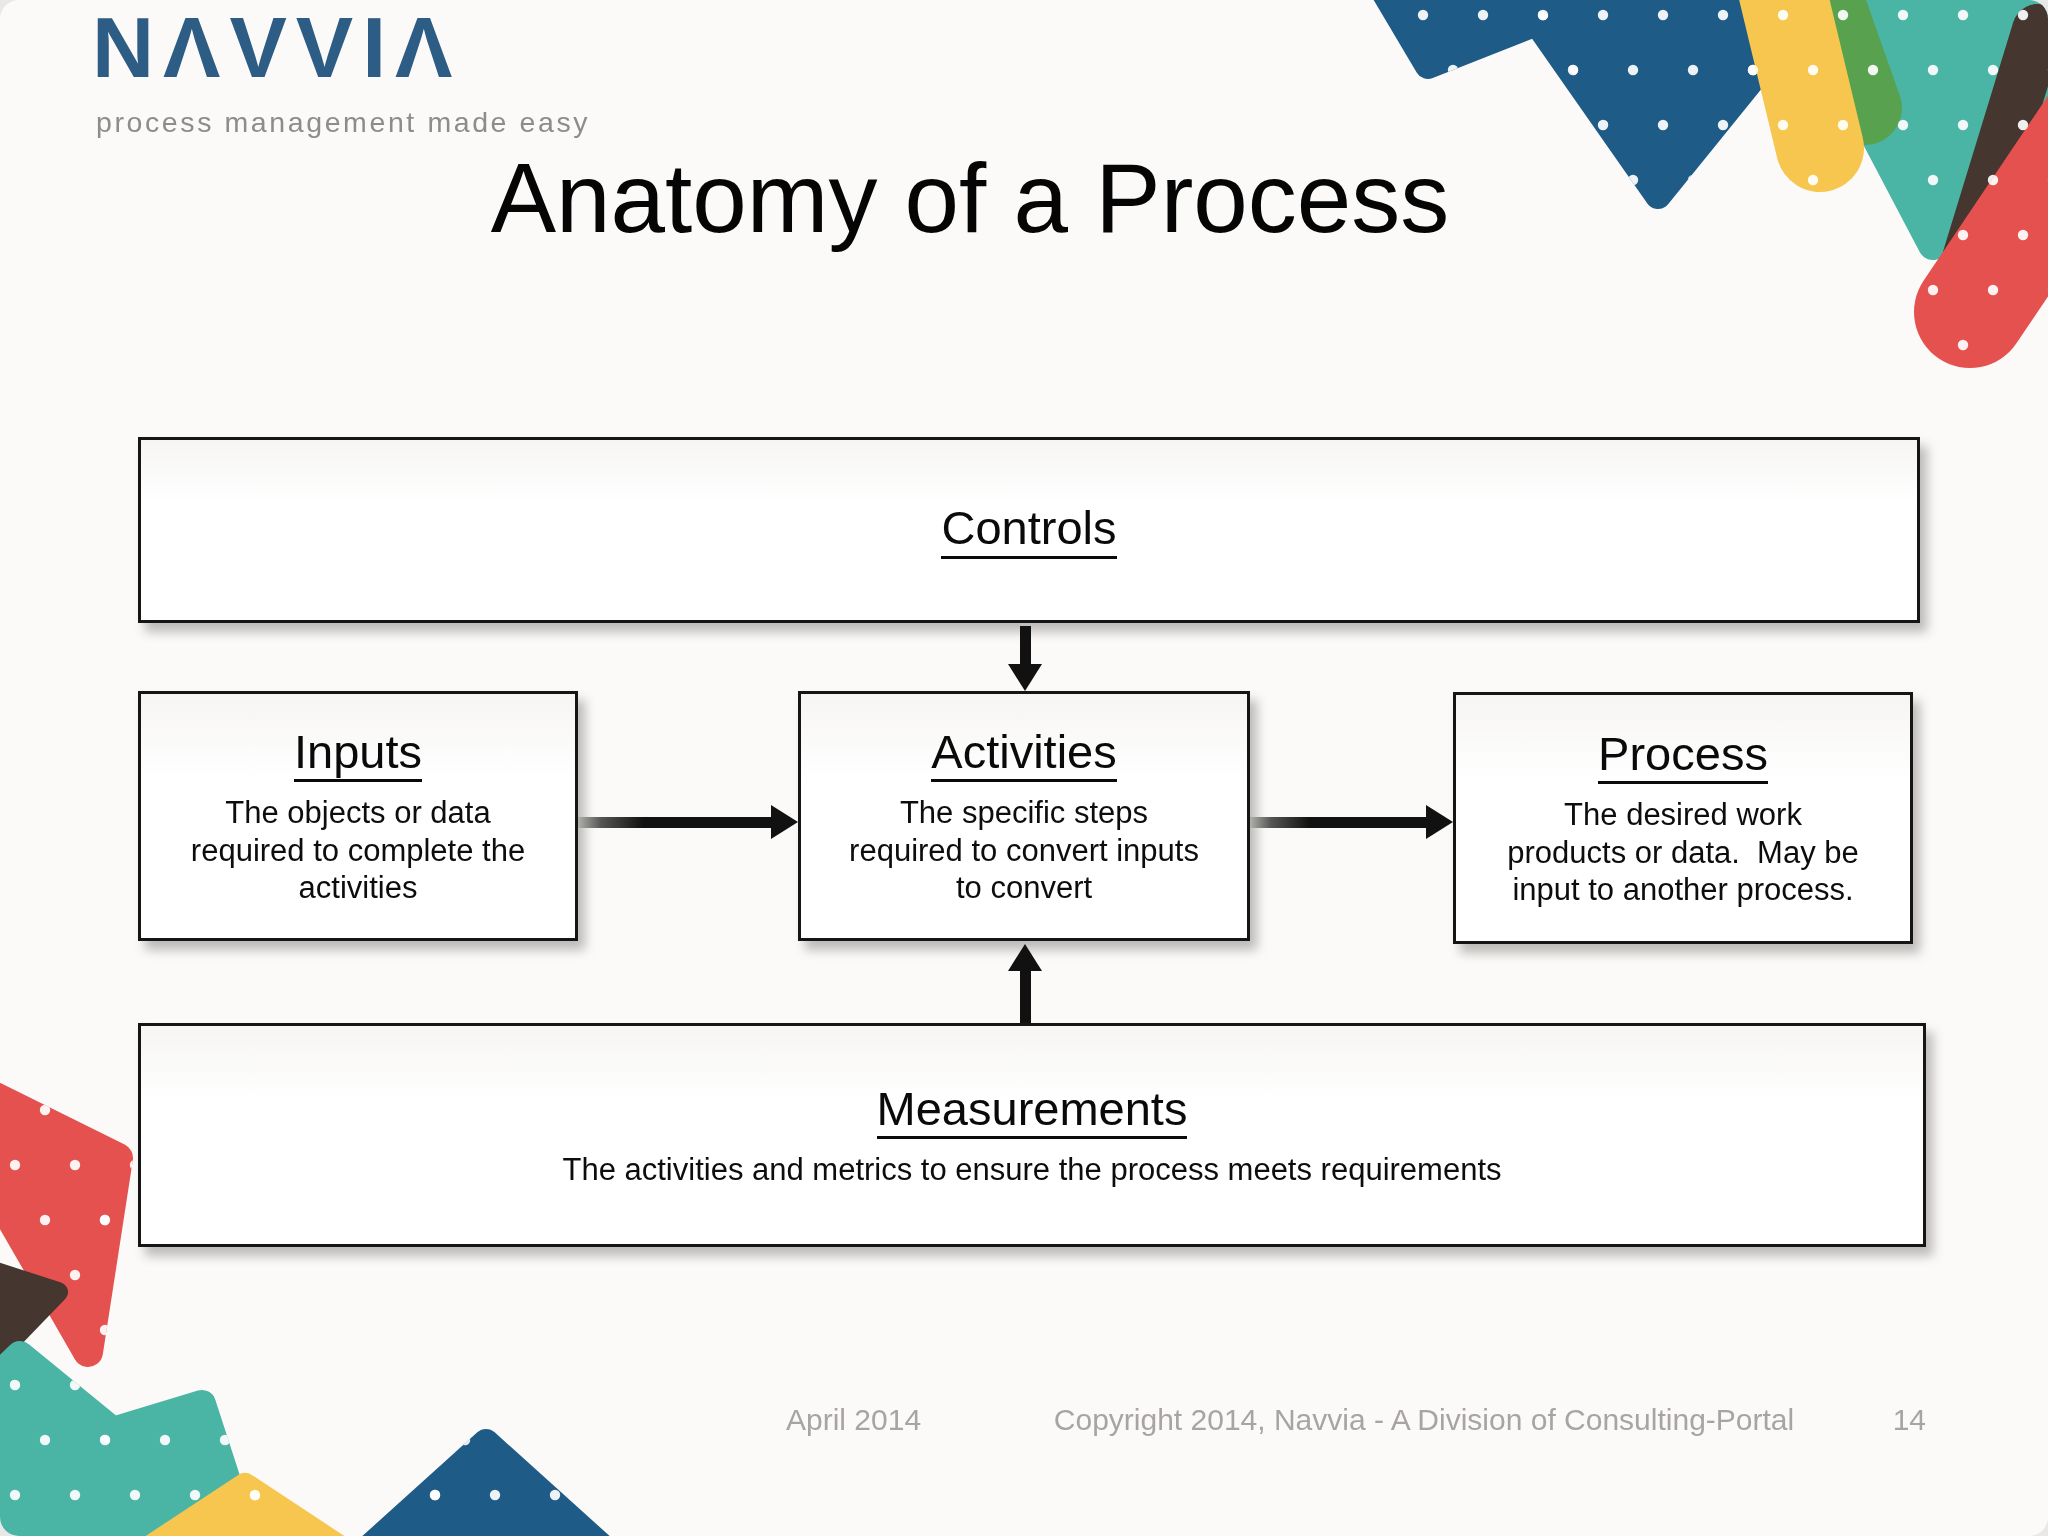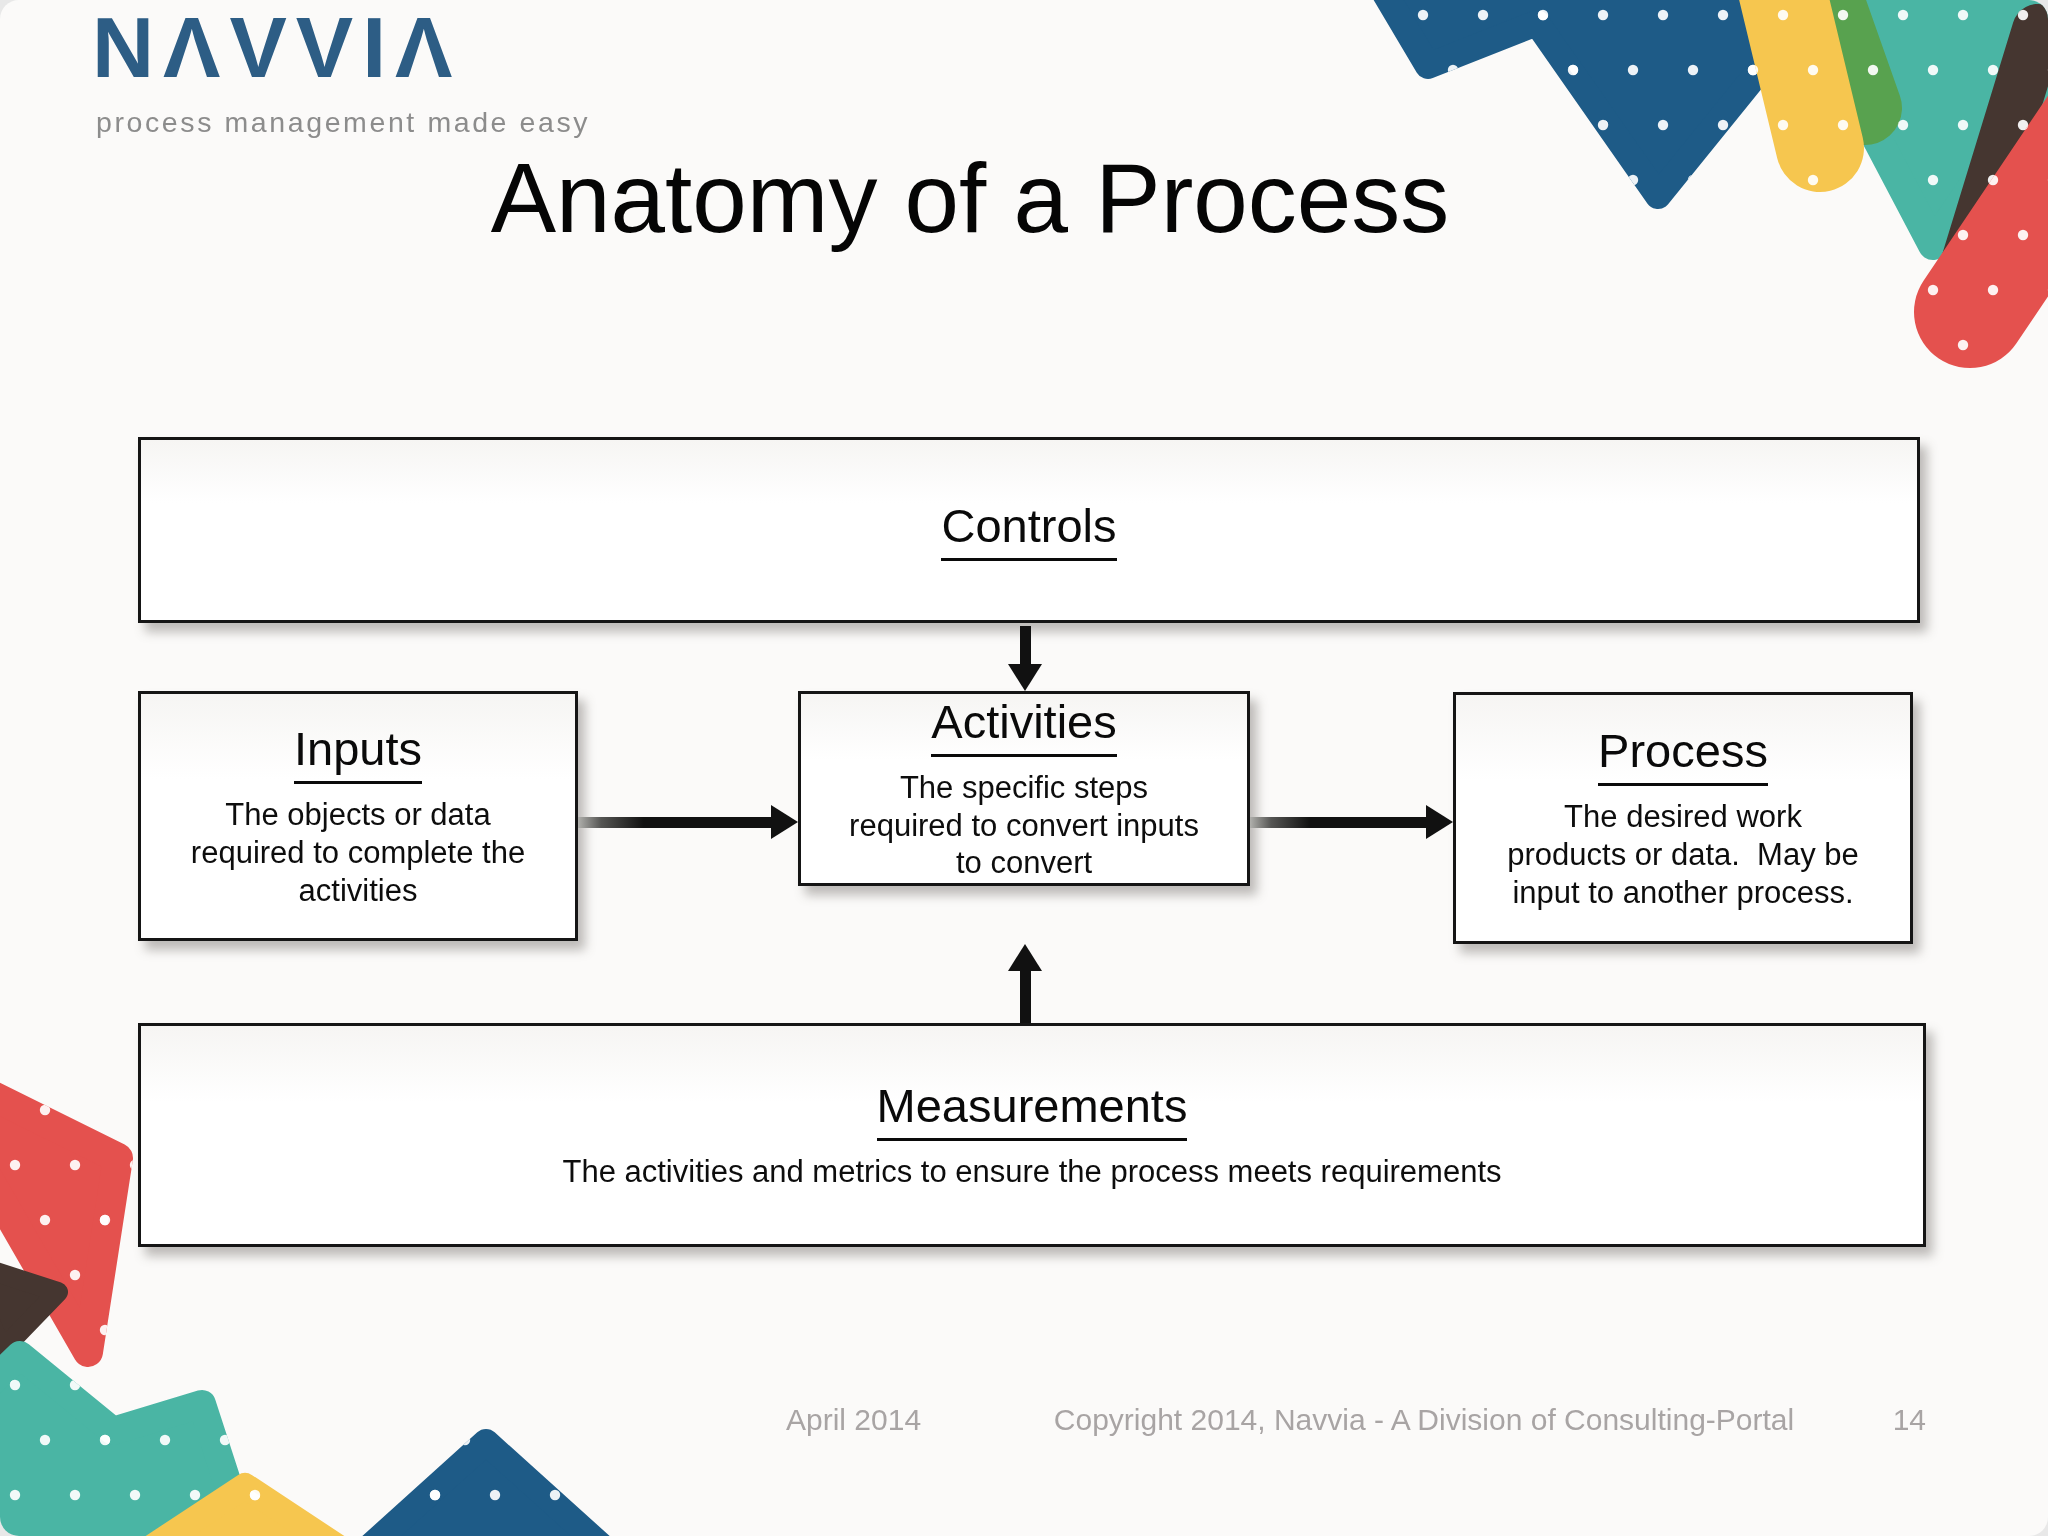--- a/index.html
+++ b/index.html
@@ -28,25 +28,25 @@
   }
   
   .pbox{
     background:linear-gradient(#f6f5f3,#ffffff 35%);
     border:3px solid #151515;
     box-shadow:7px 9px 10px rgba(90,85,80,0.38);
     display:flex;flex-direction:column;align-items:center;justify-content:center;
     text-align:center;box-sizing:border-box;
   }
   .box-heading{font-size:47px;color:#0a0a0a;line-height:1.15;}
-  .box-heading span{display:inline-block;border-bottom:3.5px solid #0a0a0a;padding-bottom:5px;}
+  .box-heading span{display:inline-block;border-bottom:3.5px solid #0a0a0a;}
   .box-desc{font-size:31px;line-height:1.22;margin-top:12px;color:#0d0d0d;white-space:pre-wrap;}
   #controls-box{left:138px;top:437px;width:1782px;height:186px;}
   #inputs-box{left:138px;top:691px;width:440px;height:250px;}
-  #activities-box{left:798px;top:691px;width:452px;height:195px;}
+  #activities-box{left:798px;top:691px;width:452px;height:250px;}
   #outputs-box{left:1453px;top:692px;width:460px;height:252px;}
   #measurements-box{left:138px;top:1023px;width:1788px;height:224px;}
   #inputs-box .box-desc{max-width:350px;}
   #activities-box .box-desc{max-width:362px;}
   #outputs-box .box-desc{max-width:360px;}
   
   .h-arrow{display:flex;align-items:center;height:34px;}
   .h-arrow .shaft{flex:1;height:11px;background:linear-gradient(to right,#b0b0ac 0%,#555553 12%,#111 34%);}
   .h-arrow .head{width:0;height:0;border-left:27px solid #111;border-top:17px solid transparent;border-bottom:17px solid transparent;}
   .v-arrow{display:flex;flex-direction:column;align-items:center;width:48px;}

